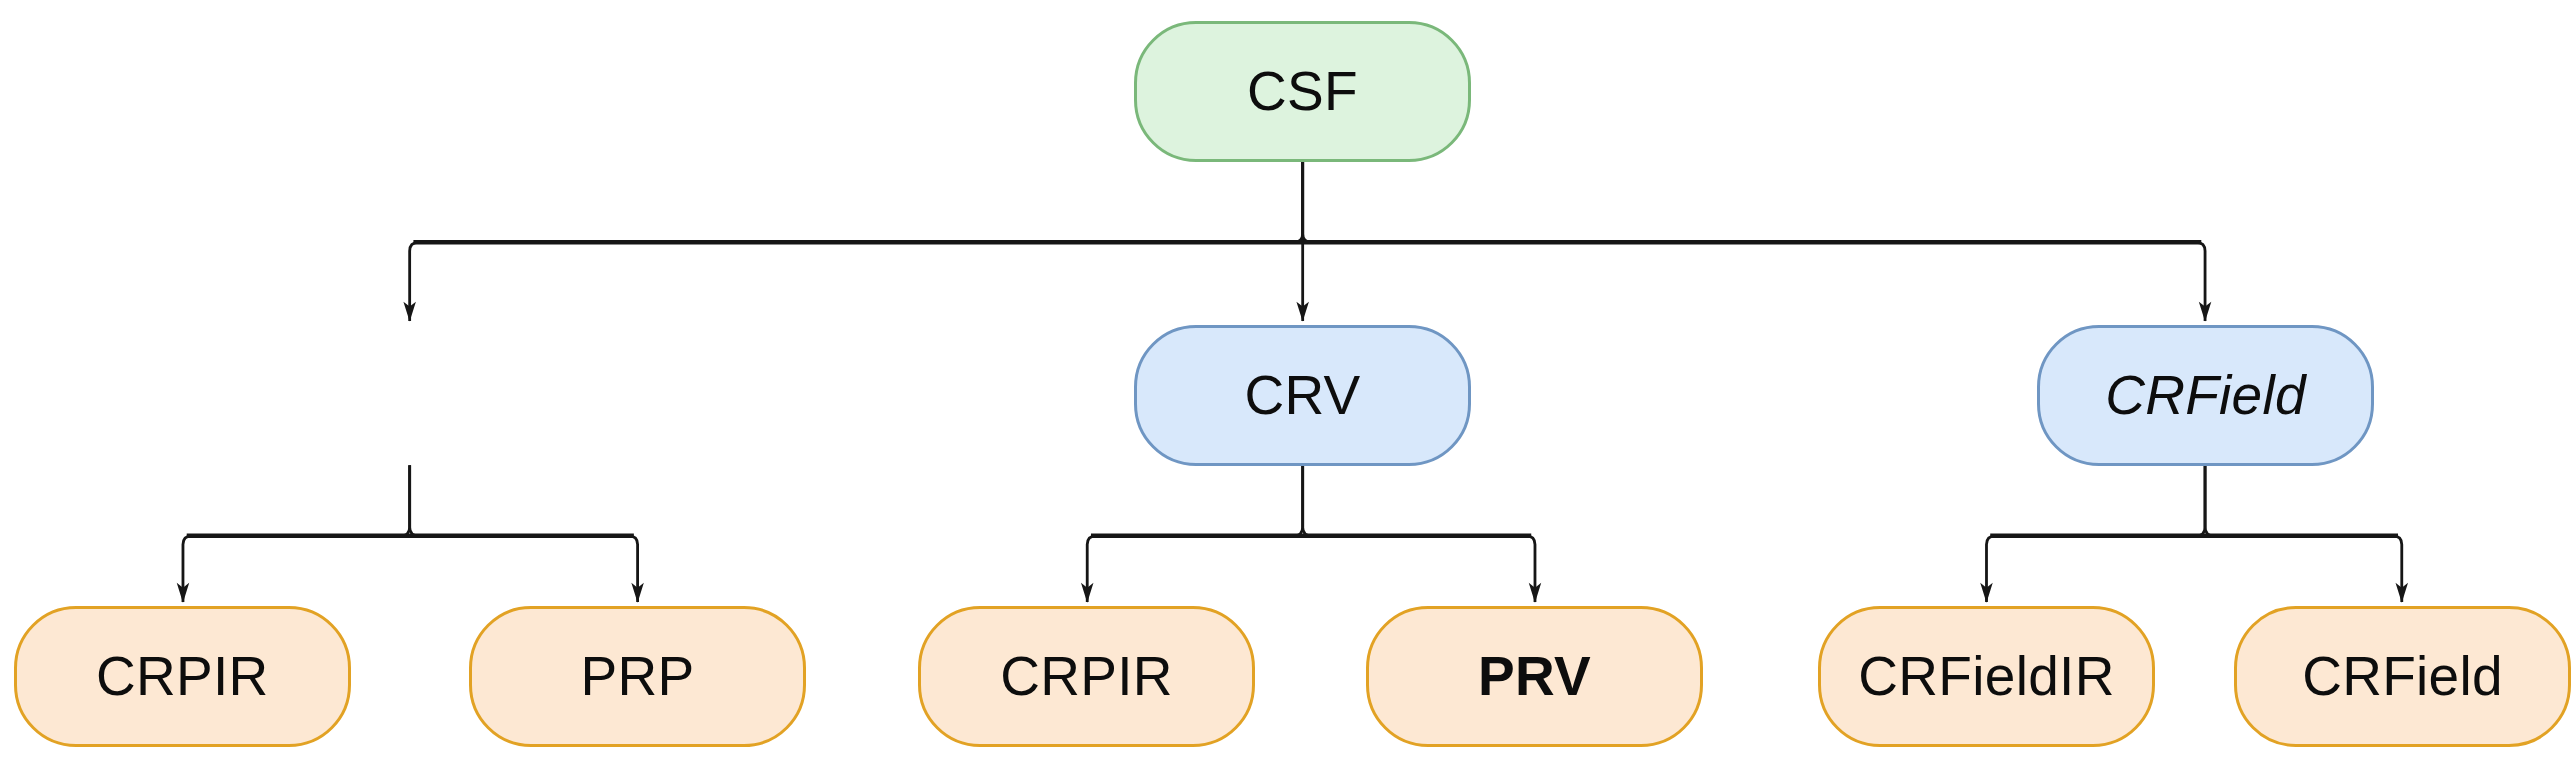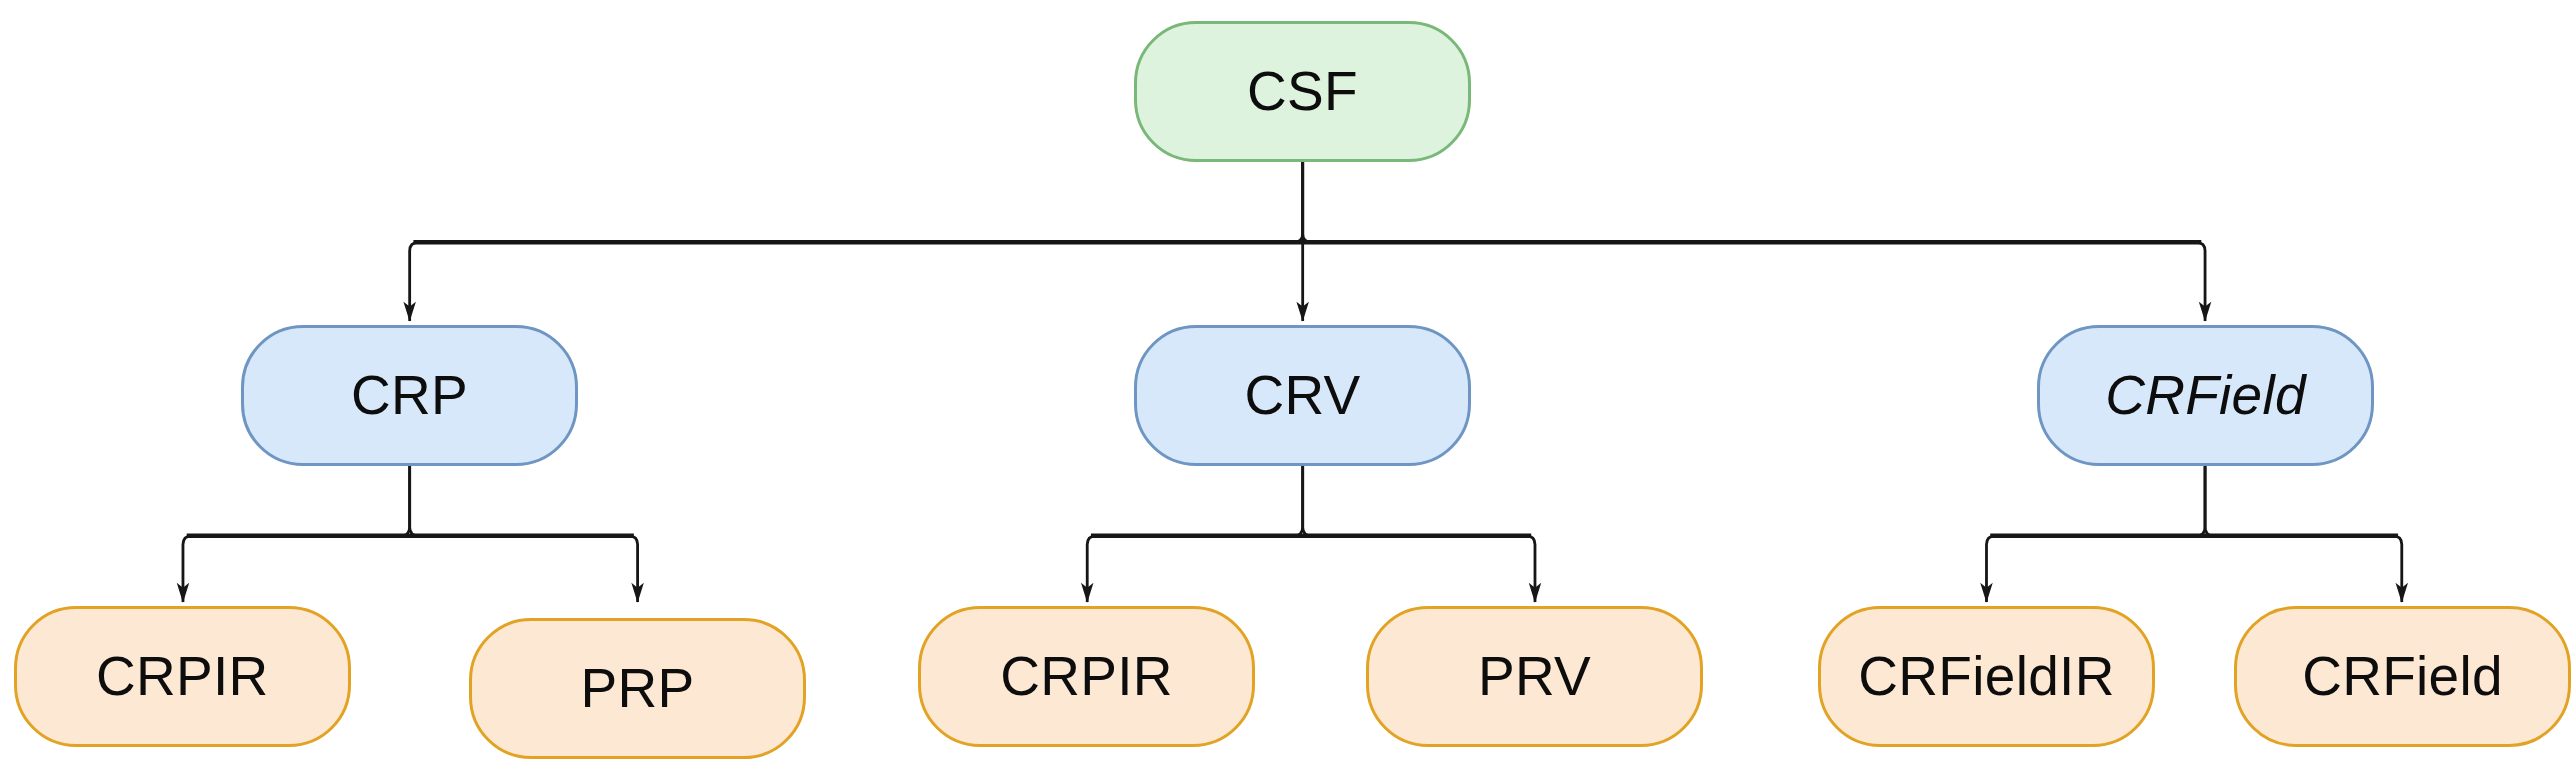--- a/index.html
+++ b/index.html
@@ -84,40 +84,37 @@
 
     <path class="edge" d="M3530,745 V844 Q3530,858 3516,858 H3194 Q3180,858 3180,872 V964" marker-end="url(#arrow)"></path>
     <path class="edge" d="M3530,745 V844 Q3530,858 3544,858 H3831 Q3845,858 3845,872 V964" marker-end="url(#arrow)"></path>
     <path class="rail" d="M3186,858 H3839"></path>
   </svg>
 
   <div class="node root" style="left:1134px; top:20.6px;">
     <span class="node-label">CSF</span>
   </div>
 
-  <div class="node branch" style="left:241px; top:325px;">
-    <span class="node-label">CRP</span>
-  </div>
   <div class="node branch" style="left:1134px; top:325px;">
     <span class="node-label">CRV</span>
   </div>
   <div class="node branch" style="left:2037px; top:325px;font-style:italic;">
     <span class="node-label">CRField</span>
   </div>
 
   <div class="node leaf" style="left:13.7px; top:606px;align-items:center;">
     <span class="node-label">CRPIR</span>
   </div>
-  <div class="node leaf" style="left:469px; top:606px;margin-top:12px;">
+  <div class="node leaf" style="left:469px; top:606px;">
     <span class="node-label">PRP</span>
   </div>
   <div class="node leaf" style="left:918px; top:606px;">
     <span class="node-label">CRPIR</span>
   </div>
-  <div class="node leaf" style="left:1366px; top:606px;">
+  <div class="node leaf" style="left:1366px; top:606px;font-weight:bold;">
     <span class="node-label">PRV</span>
   </div>
   <div class="node leaf" style="left:1818px; top:606px;">
     <span class="node-label">CRFieldIR</span>
   </div>
   <div class="node leaf" style="left:2234px; top:606px;">
     <span class="node-label">CRField</span>
   </div>
 
 </div>

